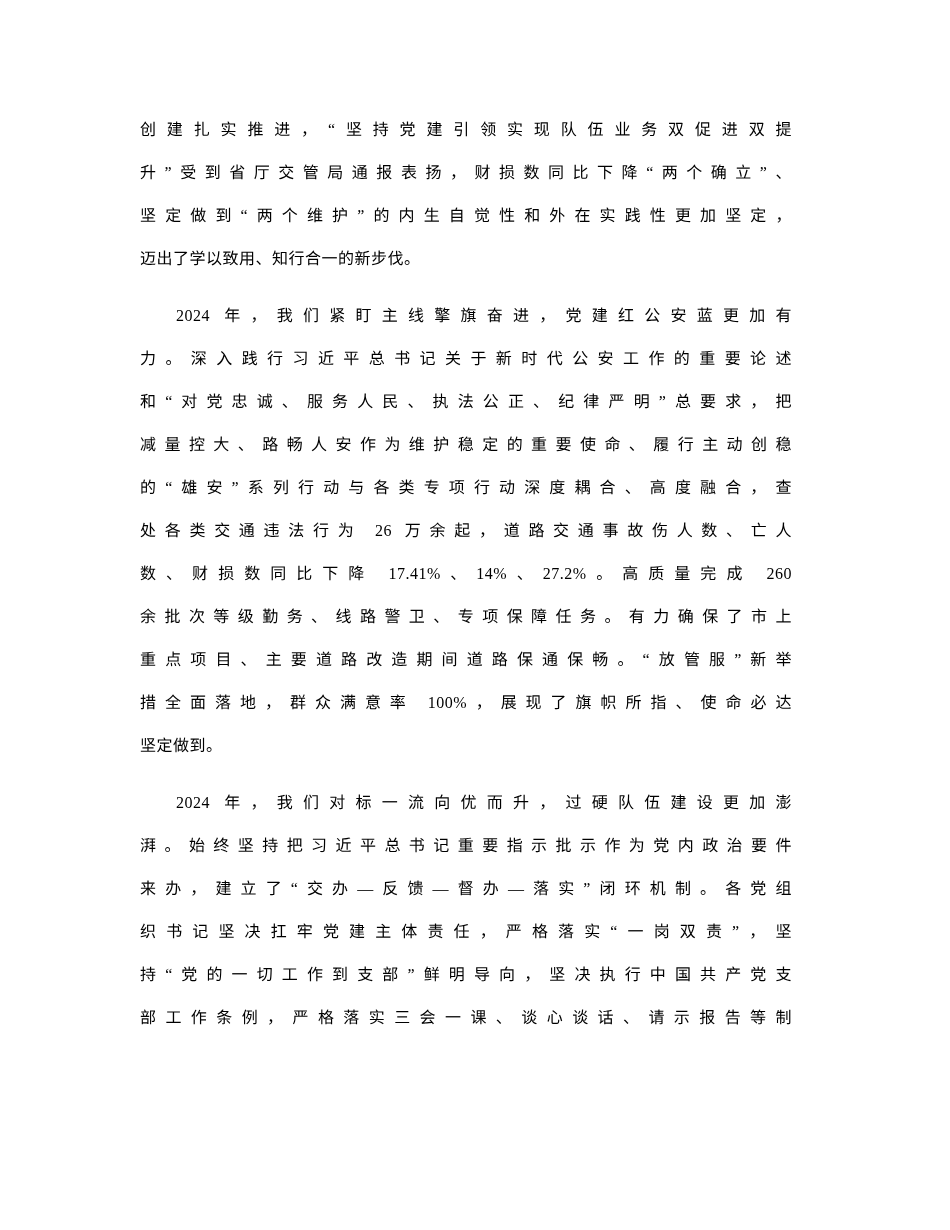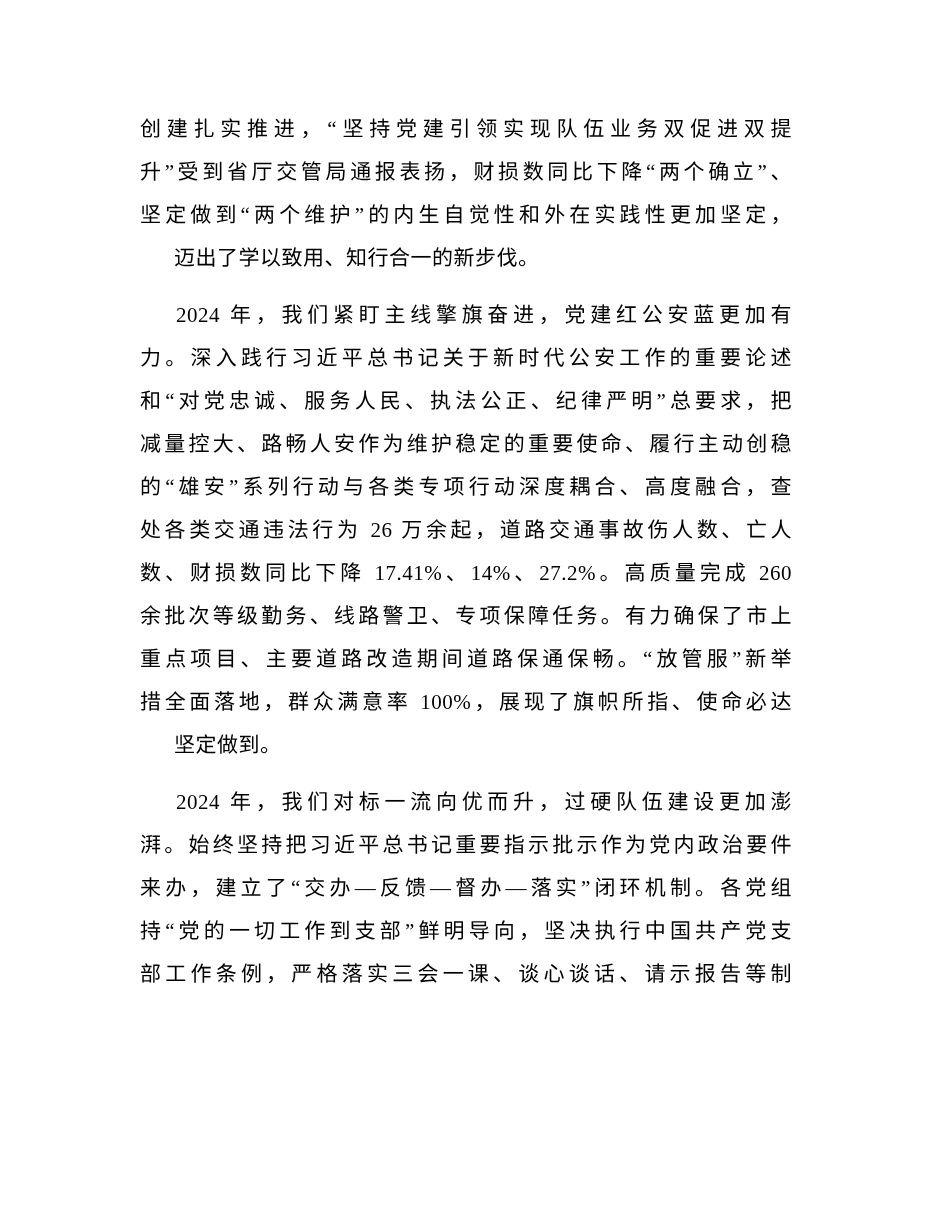--- a/index.html
+++ b/index.html
@@ -20,36 +20,35 @@
     position: absolute;
     left: 140px;
     top: 108px;
     width: 652px;
   }
   .para {
     margin: 0 0 14px 0;
     padding: 0;
   }
   .line {
-    font-size: 21px;
+    font-size: 16px;
     height: 43px;
     line-height: 43px;
     text-align: justify;
     text-align-last: justify;
     letter-spacing: 0.5px;
     overflow: hidden;
     font-family: Liberation Serif, serif;
   }
   .line.indent {
     padding-left: 36px;
   }
   .line.para-end {
     text-align: left;
     text-align-last: left;
-    margin-left: 34px;
   }
 </style>
 </head>
 <body>
 
 <div class="page">
   <div class="text-block">
       <div class="para">
         <div class="line">创建扎实推进，“坚持党建引领实现队伍业务双促进双提</div>
         <div class="line">升”受到省厅交管局通报表扬，财损数同比下降“两个确立”、</div>
@@ -66,17 +65,18 @@
         <div class="line">数、财损数同比下降 17.41%、14%、27.2%。高质量完成 260</div>
         <div class="line">余批次等级勤务、线路警卫、专项保障任务。有力确保了市上</div>
         <div class="line">重点项目、主要道路改造期间道路保通保畅。“放管服”新举</div>
         <div class="line">措全面落地，群众满意率 100%，展现了旗帜所指、使命必达</div>
         <div class="line para-end">坚定做到。</div>
       </div>
       <div class="para">
         <div class="line indent">2024 年，我们对标一流向优而升，过硬队伍建设更加澎</div>
         <div class="line">湃。始终坚持把习近平总书记重要指示批示作为党内政治要件</div>
         <div class="line">来办，建立了“交办—反馈—督办—落实”闭环机制。各党组</div>
+        <div class="line">织书记坚决扛牢党建主体责任，严格落实“一岗双责”，坚</div>
         <div class="line">持“党的一切工作到支部”鲜明导向，坚决执行中国共产党支</div>
         <div class="line">部工作条例，严格落实三会一课、谈心谈话、请示报告等制</div>
       </div>
     </div>
 </div>
 
 </body></html>

